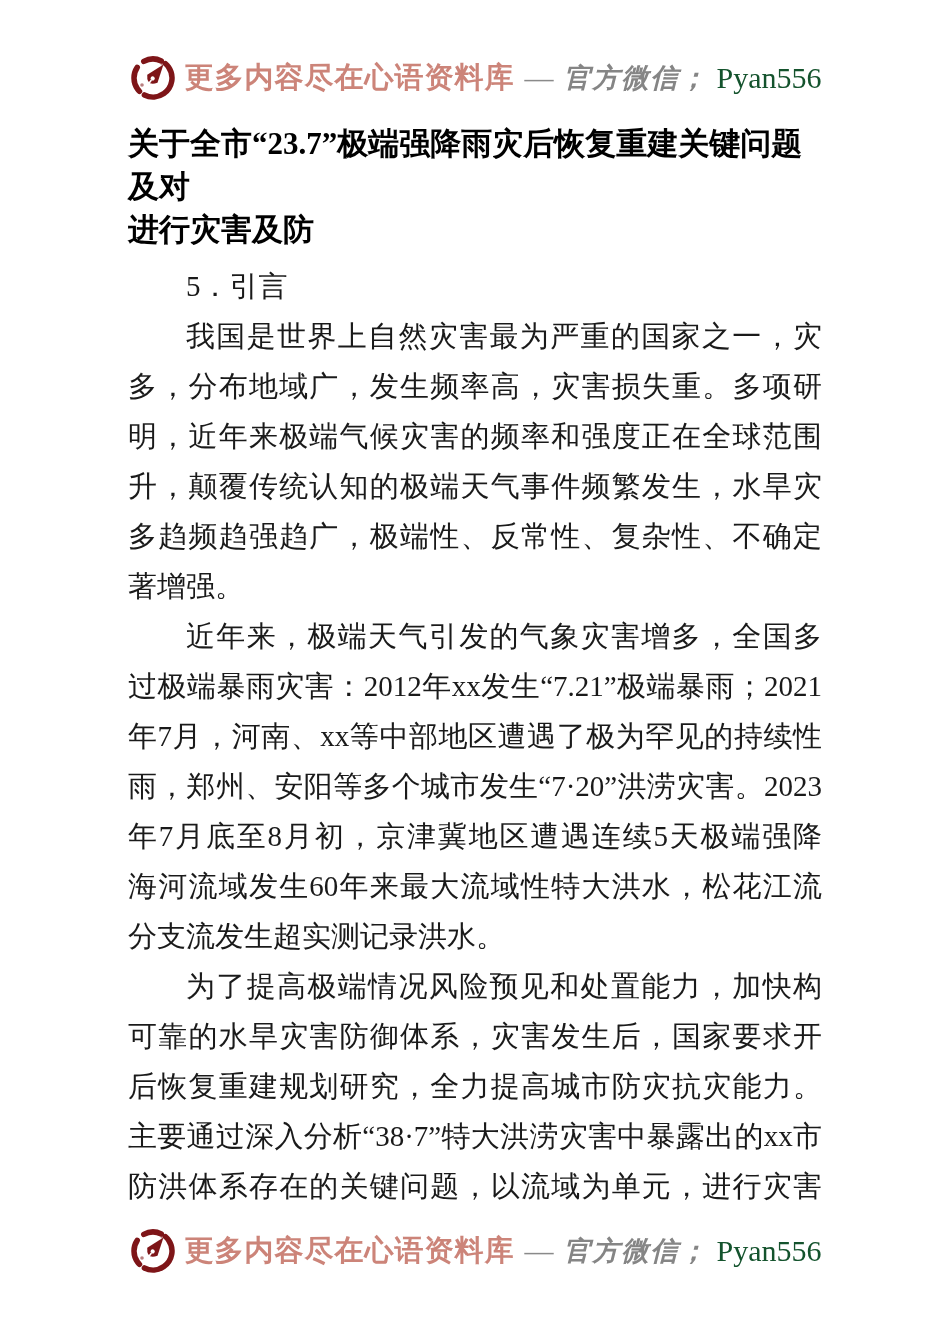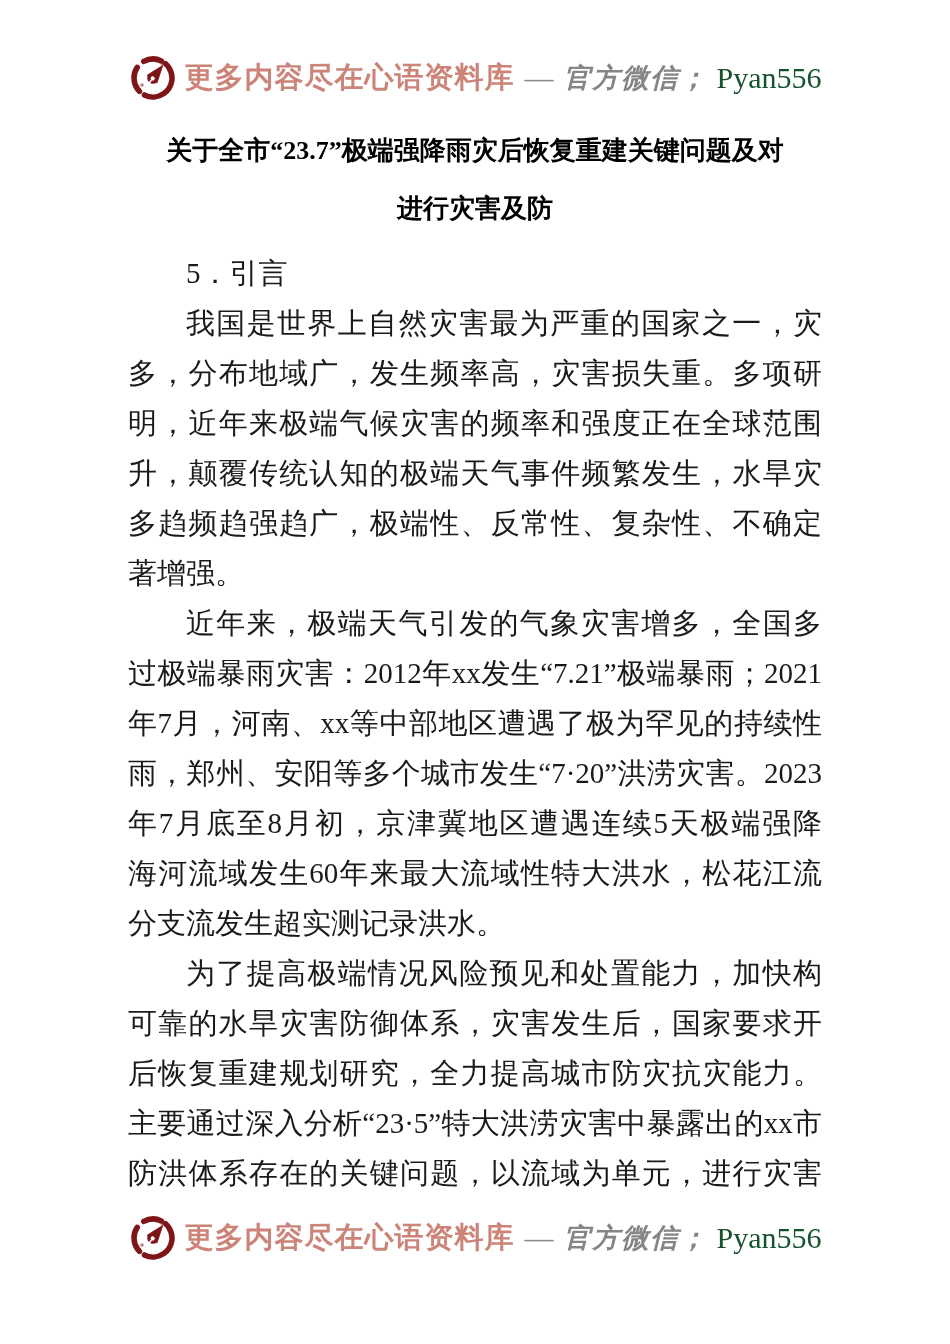--- a/index.html
+++ b/index.html
@@ -30,22 +30,22 @@
     font-weight: bold; letter-spacing: 2px; white-space: nowrap;
   }
   .brand .wechat-id {
     font-family: Liberation Serif, serif;
     font-size: 30px; color: #14532d; white-space: nowrap;
   }
   .brand.footer { margin-top: 14px; }
   
   .title {
     margin-top: 18px;
-    font-size: 26px; font-weight: bold; color: #000000;
-    text-align: center; line-height: 58px;
+    font-size: 31px; font-weight: bold; color: #000000;
+    line-height: 43px;
   }
   
   .section-heading {
     margin-top: 10px;
     font-size: 29px; color: #1a1a1a;
     line-height: 50px; text-indent: 58px;
   }
   
   .doc-body { }
   .line {
@@ -98,21 +98,21 @@
       <div class="line indent just">近年来，极端天气引发的气象灾害增多，全国多地发生</div>
       <div class="line just">过极端暴雨灾害：2012年xx发生“7.21”极端暴雨；2021</div>
       <div class="line just">年7月，河南、xx等中部地区遭遇了极为罕见的持续性暴</div>
       <div class="line just">雨，郑州、安阳等多个城市发生“7·20”洪涝灾害。2023</div>
       <div class="line just">年7月底至8月初，京津冀地区遭遇连续5天极端强降雨，</div>
       <div class="line just">海河流域发生60年来最大流域性特大洪水，松花江流域部</div>
       <div class="line">分支流发生超实测记录洪水。</div>
       <div class="line indent just">为了提高极端情况风险预见和处置能力，加快构建安全</div>
       <div class="line just">可靠的水旱灾害防御体系，灾害发生后，国家要求开展灾</div>
       <div class="line just">后恢复重建规划研究，全力提高城市防灾抗灾能力。本文</div>
-      <div class="line just">主要通过深入分析“23·5”特大洪涝灾害中暴露出的xx市</div>
+      <div class="line just">主要通过深入分析“38·7”特大洪涝灾害中暴露出的xx市</div>
       <div class="line just">防洪体系存在的关键问题，以流域为单元，进行灾害及防</div>
     </div>
 
   <div class="brand footer">
     <span class="logo">
       <svg viewBox="0 0 48 48" width="48" height="48">
         <circle cx="24" cy="24" r="19" fill="#ffffff" stroke="#7e1518" stroke-width="5.5" stroke-dasharray="50 6 26 9 18 5" stroke-linecap="round" transform="rotate(-35 24 24)"></circle>
         <circle cx="13" cy="31" r="1.8" fill="#7e1518" opacity="0.55"></circle>
         <circle cx="33" cy="10" r="1.5" fill="#7e1518" opacity="0.45"></circle>
         <g transform="rotate(38 24 24)">

